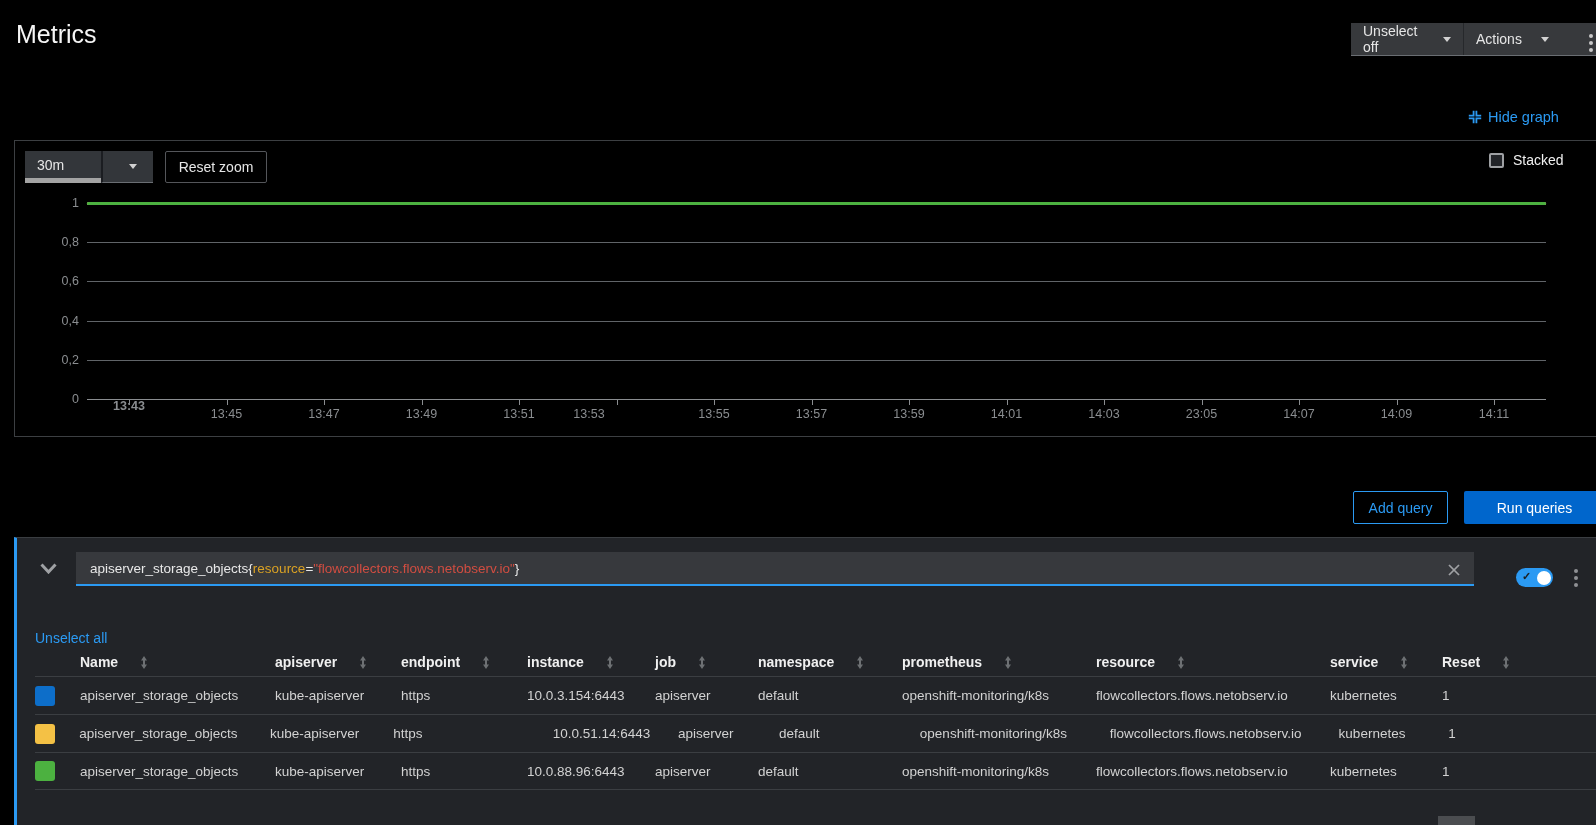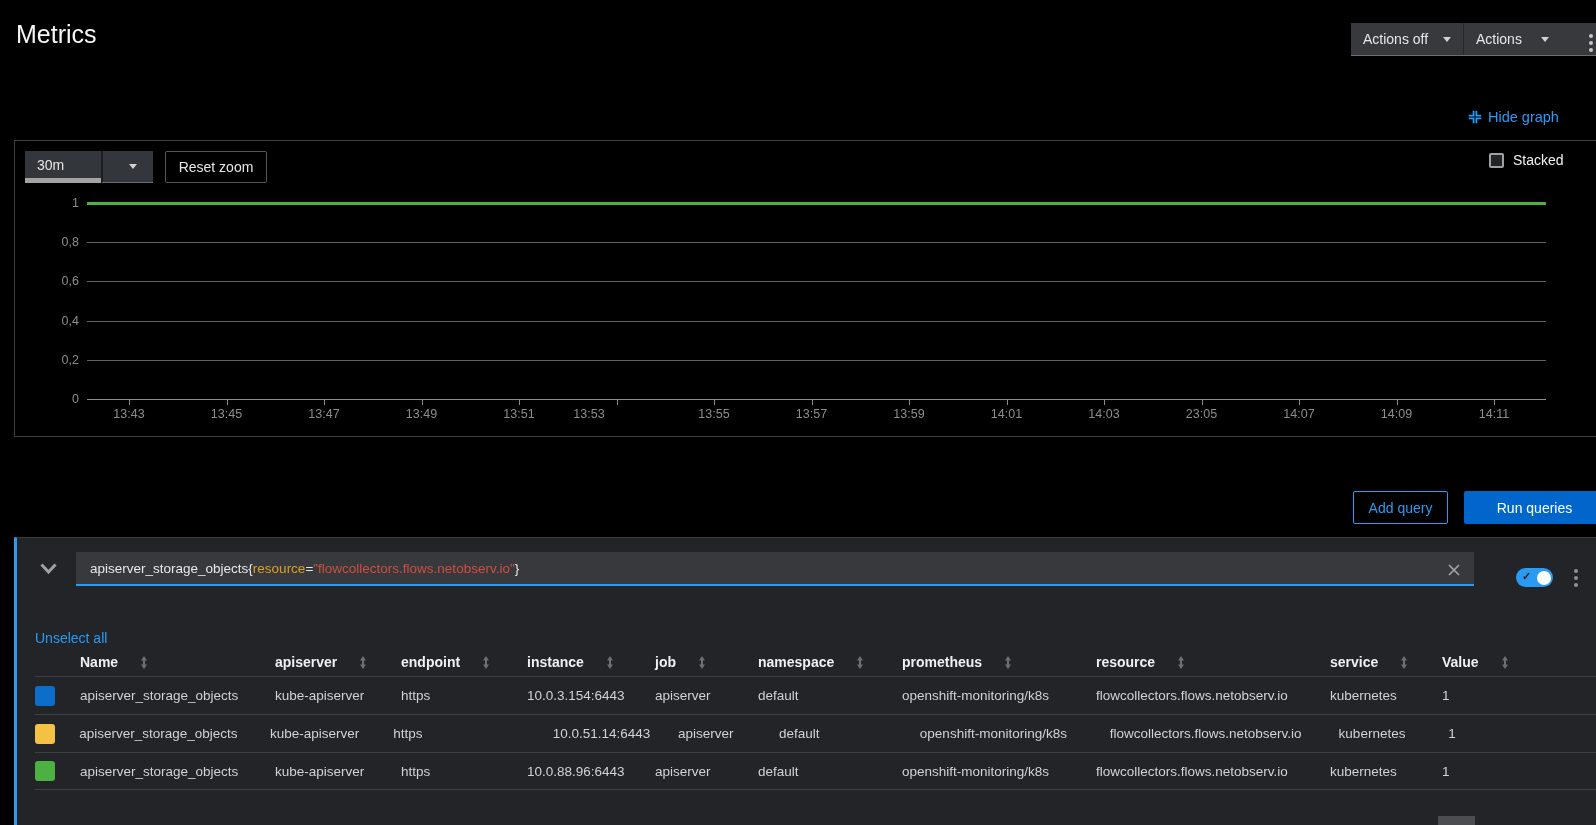--- a/index.html
+++ b/index.html
@@ -86,21 +86,21 @@
   .scroll-thumb { position:absolute; left:1438px; top:816px; width:37px; height:12px; background:#4b4d50; }
 </style>
 </head>
 <body>
 
 <div class="app">
 
   <h1 class="page-title">Metrics</h1>
   <div class="top-toolbar">
     <div class="dropdown refresh">
-      <span>Actions off</span>
+      <span>Unselect off</span>
       <span class="caret"></span>
     </div>
     <div class="dropdown actions">
       <span>Actions</span>
       <span class="caret"></span>
     </div>
   </div>
   <div class="kebab top-kebab">
       <i></i>
       <i></i>
@@ -138,21 +138,21 @@
         <div class="y-label" style="top: 149.8px;">0,2</div>
         <div class="gridline" style="top: 117.6px;"></div>
         <div class="y-label" style="top: 110.6px;">0,4</div>
         <div class="gridline" style="top: 78.4px;"></div>
         <div class="y-label" style="top: 71.4px;">0,6</div>
         <div class="gridline" style="top: 39.2px;"></div>
         <div class="y-label" style="top: 32.2px;">0,8</div>
         <div class="gridline" style="top: 0px;"></div>
         <div class="y-label" style="top: -7px;">1</div>
         <div class="x-tick" style="left: 42px; top: 196px;"></div>
-        <div class="x-label" style="left: 10px; top: 204px;">13:43</div>
+        <div class="x-label" style="left: 10px; top: 196px; font-weight: bold;">13:43</div>
         <div class="x-tick" style="left: 139.5px; top: 196px;"></div>
         <div class="x-label" style="left: 107.5px; top: 204px;">13:45</div>
         <div class="x-tick" style="left: 237px; top: 196px;"></div>
         <div class="x-label" style="left: 205px; top: 204px;">13:47</div>
         <div class="x-tick" style="left: 334.5px; top: 196px;"></div>
         <div class="x-label" style="left: 302.5px; top: 204px;">13:49</div>
         <div class="x-tick" style="left: 432px; top: 196px;"></div>
         <div class="x-label" style="left: 400px; top: 204px;">13:51</div>
         <div class="x-tick" style="left: 529.5px; top: 196px;"></div>
         <div class="x-label" style="left: 470px; top: 204px;">13:53</div>
@@ -263,21 +263,21 @@
               <path d="M4 0 L7 4.5 H5 V8.5 H7 L4 13 L1 8.5 H3 V4.5 H1 Z" fill="#6d7073"></path>
             </svg>
           </div>
           <div class="th" style="width: 112px;">
             <span>service</span>
             <svg width="8" height="13" viewBox="0 0 8 13">
               <path d="M4 0 L7 4.5 H5 V8.5 H7 L4 13 L1 8.5 H3 V4.5 H1 Z" fill="#6d7073"></path>
             </svg>
           </div>
           <div class="th" style="width: 154px;">
-            <span>Value</span>
+            <span>Reset</span>
             <svg width="8" height="13" viewBox="0 0 8 13">
               <path d="M4 0 L7 4.5 H5 V8.5 H7 L4 13 L1 8.5 H3 V4.5 H1 Z" fill="#6d7073"></path>
             </svg>
           </div>
         </div>
       <div>
           <div class="tr">
             <div class="td swatch-cell" style="width: 45px;">
               <div class="swatch" style="background: rgb(13, 110, 201);"></div>
             </div>

